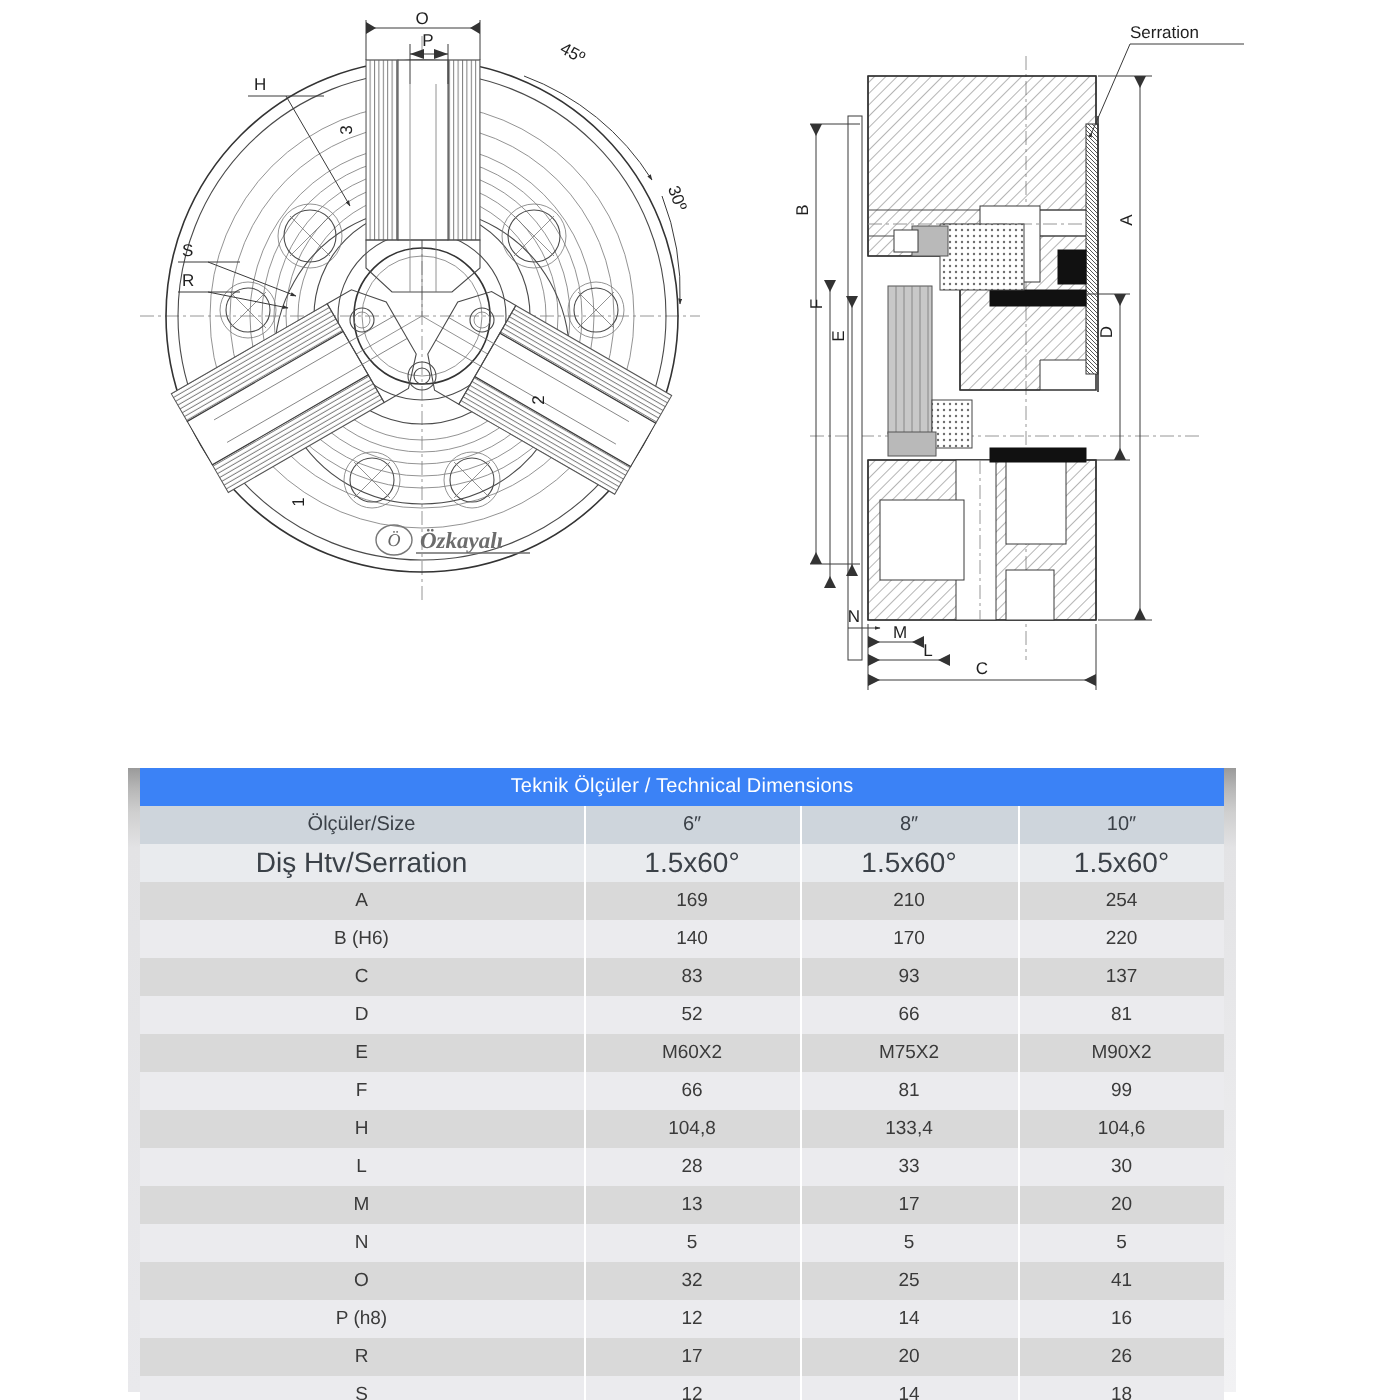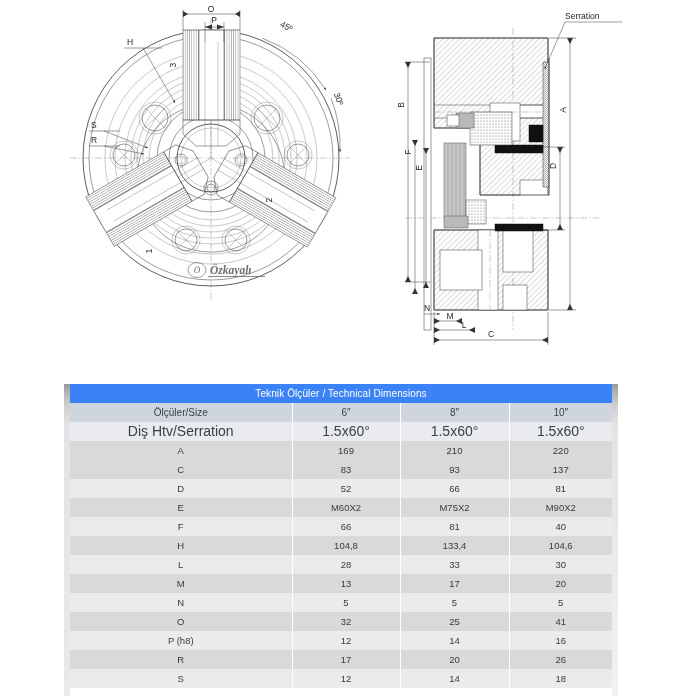--- a/index.html
+++ b/index.html
@@ -426,20 +426,26 @@
           <td>Diş Htv/Serration</td>
           <td>1.5x60°</td>
           <td>1.5x60°</td>
           <td>1.5x60°</td>
         </tr>
 
         <tr class="row-a">
           <td>A</td>
           <td>169</td>
           <td>210</td>
+          <td>254</td>
+        </tr>
+        <tr class="row-b">
+          <td>B (H6)</td>
+          <td>140</td>
+          <td>170</td>
           <td>220</td>
         </tr>
         <tr class="row-a">
           <td>C</td>
           <td>83</td>
           <td>93</td>
           <td>137</td>
         </tr>
         <tr class="row-b">
           <td>D</td>
@@ -450,21 +456,21 @@
         <tr class="row-a">
           <td>E</td>
           <td>M60X2</td>
           <td>M75X2</td>
           <td>M90X2</td>
         </tr>
         <tr class="row-b">
           <td>F</td>
           <td>66</td>
           <td>81</td>
-          <td>40</td>
+          <td>99</td>
         </tr>
         <tr class="row-a">
           <td>H</td>
           <td>104,8</td>
           <td>133,4</td>
           <td>104,6</td>
         </tr>
         <tr class="row-b">
           <td>L</td>
           <td>28</td>

